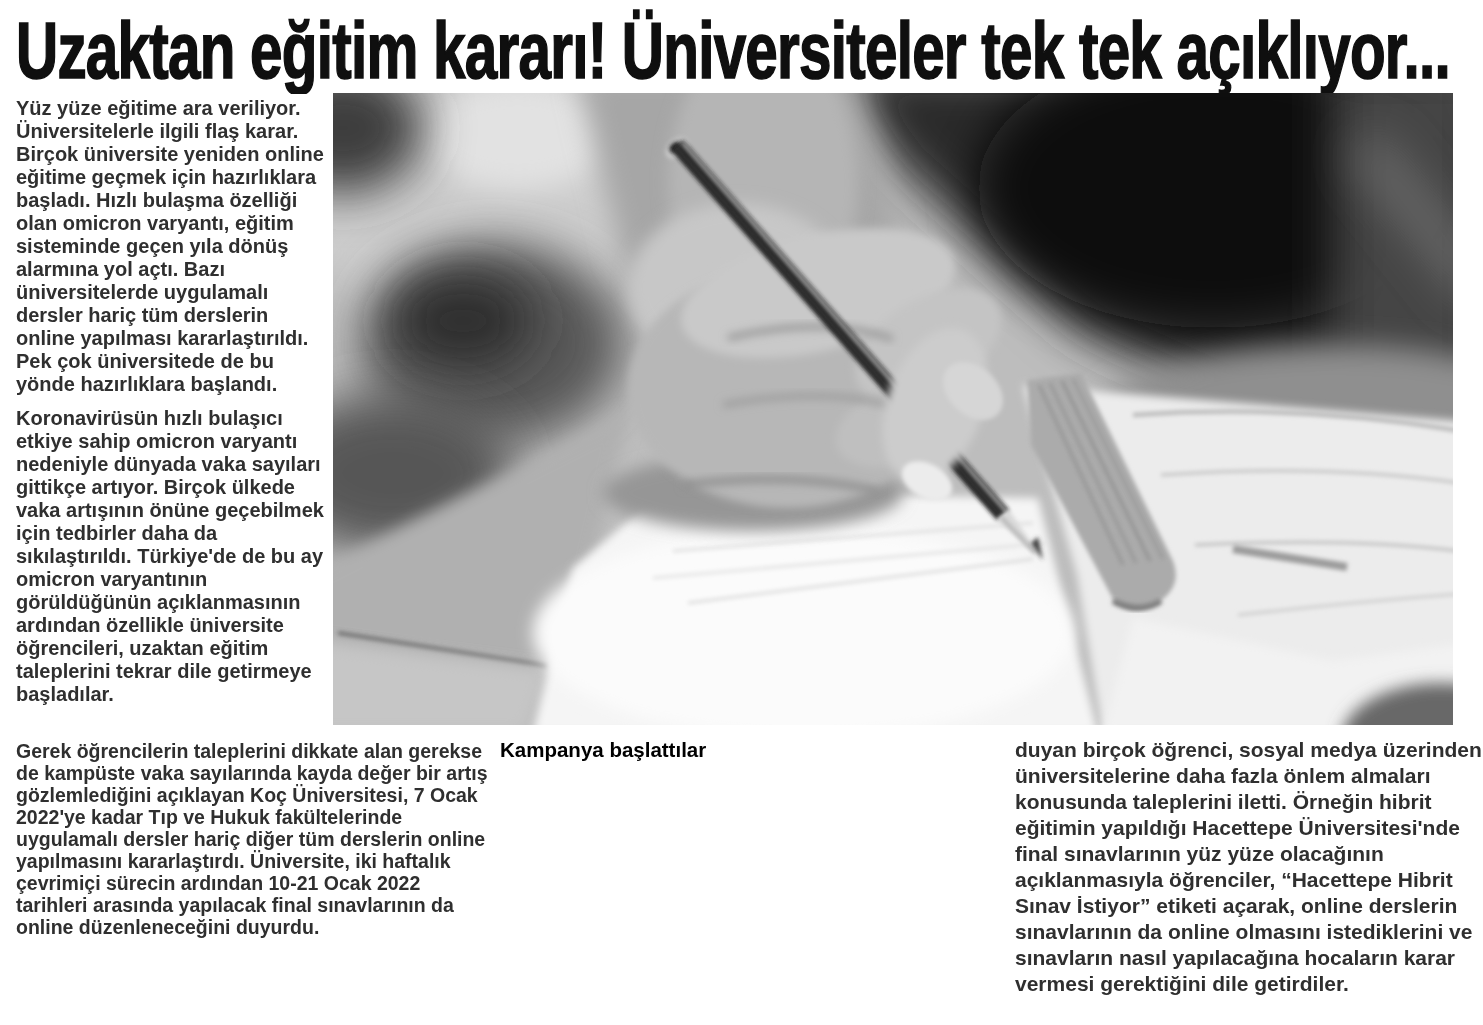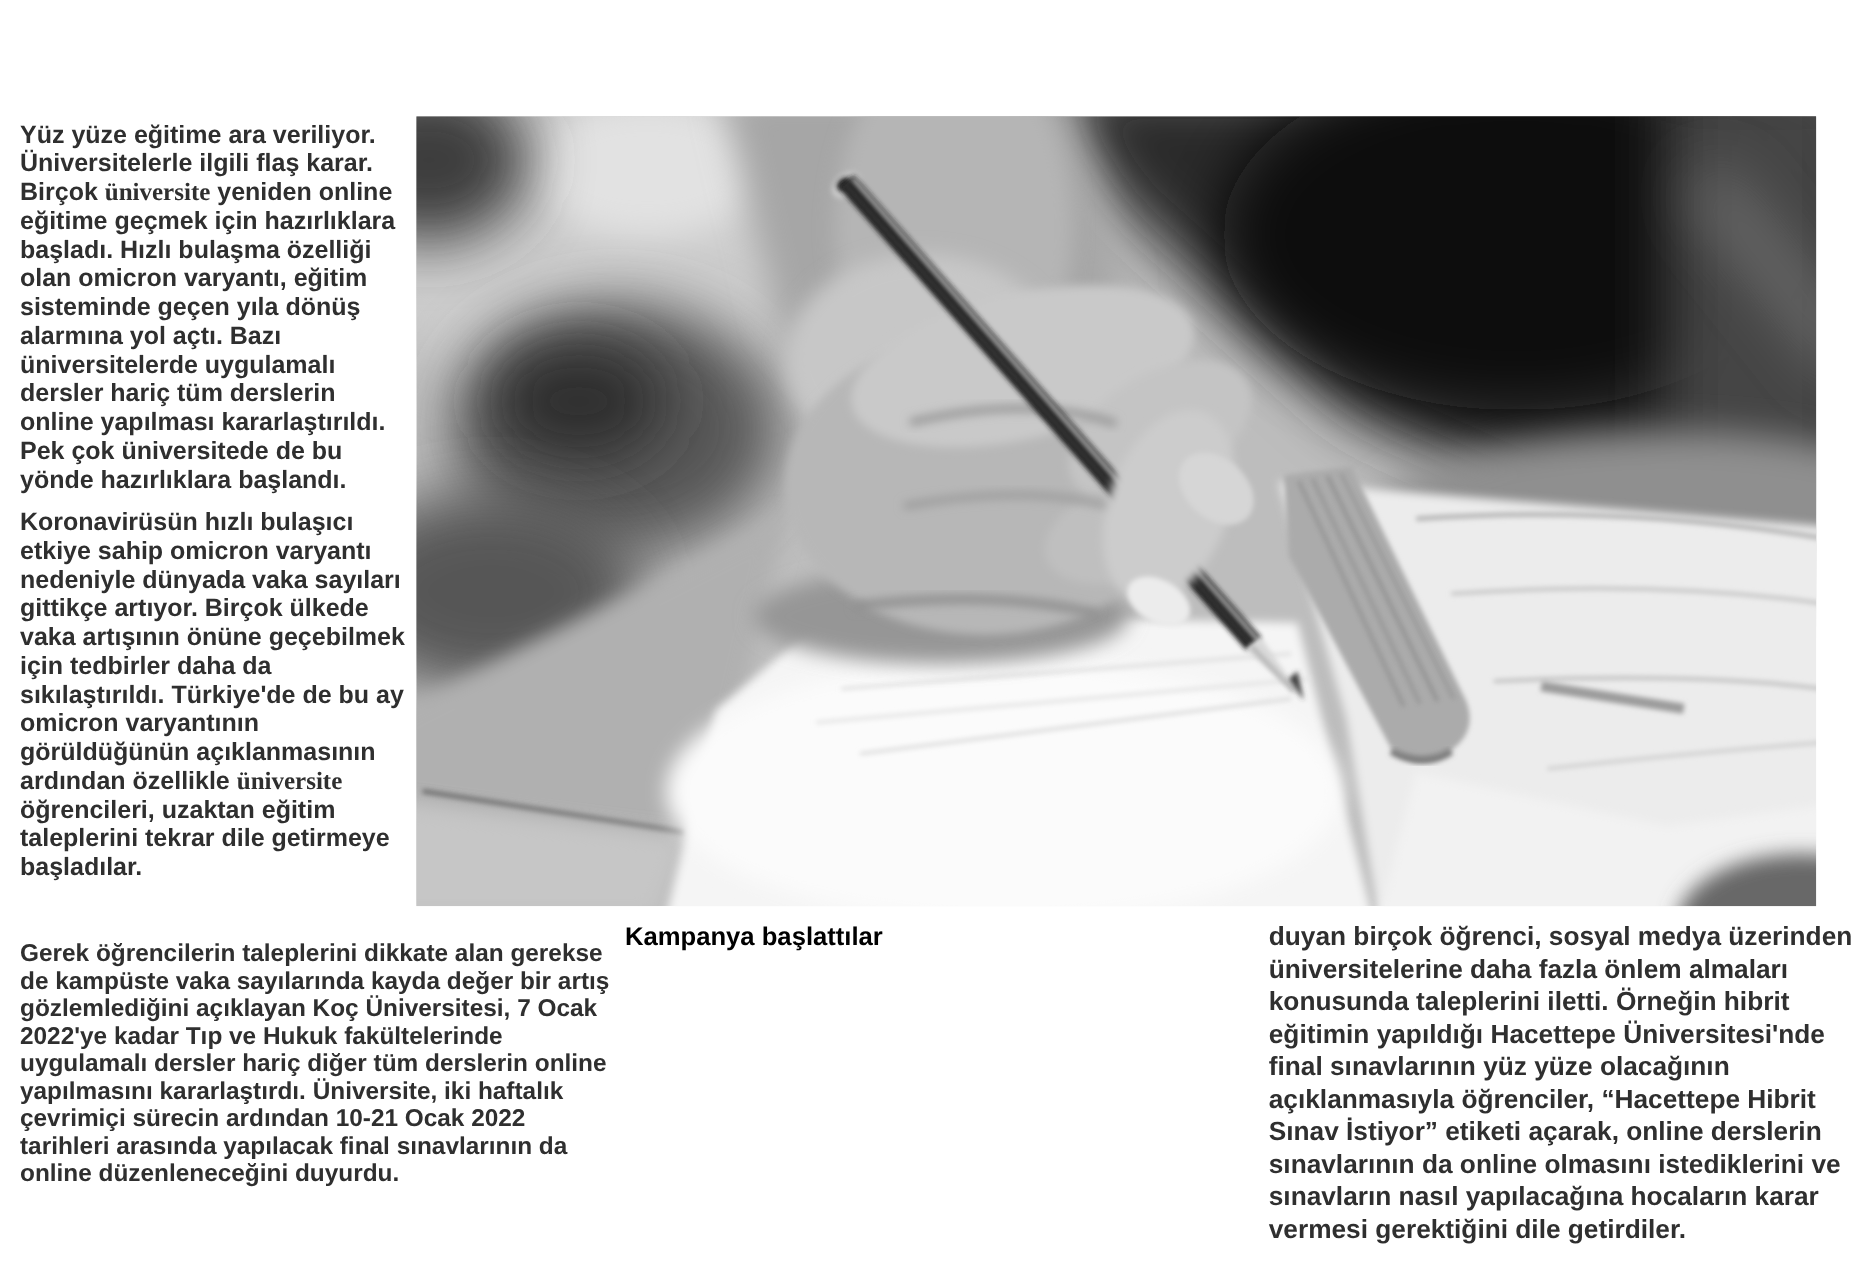--- a/index.html
+++ b/index.html
@@ -35,54 +35,59 @@
     position: absolute;
     left: 16px;
     top: 97px;
     width: 313px;
     font-size: 20px;
     line-height: 23px;
     font-weight: bold;
     color: #2f2f2f;
   }
   .intro-col p { margin: 0 0 11px 0; }
-  .serif { font-family: Liberation Serif, serif; margin-top: 38px; }
+  .serif { font-family: Liberation Sans, sans-serif; margin-top: 38px; }
   .photo {
     position: absolute;
     left: 333px;
     top: 93px;
     width: 1120px;
     height: 632px;
     margin: 0;
     overflow: hidden;
   }
   .photo svg { display: block; }
   .bcol {
     position: absolute;
     top: 737px;
     font-weight: bold;
     color: #2f2f2f;
   }
   .bcol p { margin: 0 0 9px 0; }
-  .col1 { left: 16px;  width: 478px; top: 740px; font-size: 19.5px; line-height: 22px; margin-top: 12px; }
+  .col1 { left: 16px;  width: 478px; top: 740px; font-size: 19.5px; line-height: 22px; }
   .col2 { left: 500px; width: 468px; font-size: 20.5px; line-height: 26px; }
   .col3 { left: 1015px; width: 472px; font-size: 21px; line-height: 26px; }
   .subhead {
     font-size: 20.5px;
     line-height: 26px;
     font-weight: bold;
     margin: 0 0 9px 0;
     color: #000000;
   }
 </style>
 </head>
 <body>
 
 <div id="page">
 
+  <div class="headline">
+    <svg width="1455" height="92" viewBox="0 0 1455 92">
+      <text class="headline-text" x="2" y="76" textLength="1434" lengthAdjust="spacingAndGlyphs">Uzaktan eğitim kararı! Üniversiteler tek tek açıklıyor...</text>
+    </svg>
+  </div>
 
   <div class="intro-col">
     <p><span>Yüz yüze eğitime ara veriliyor. Üniversitelerle ilgili flaş karar. Birçok </span><span class="serif">üniversite</span><span> yeniden online eğitime geçmek için hazırlıklara başladı. Hızlı bulaşma özelliği olan omicron varyantı, eğitim sisteminde geçen yıla dönüş alarmına yol açtı. Bazı üniversitelerde uygulamalı dersler hariç tüm derslerin online yapılması kararlaştırıldı. Pek çok üniversitede de bu yönde hazırlıklara başlandı.</span></p>
     <p><span>Koronavirüsün hızlı bulaşıcı etkiye sahip omicron varyantı nedeniyle dünyada vaka sayıları gittikçe artıyor. Birçok ülkede vaka artışının önüne geçebilmek için tedbirler daha da sıkılaştırıldı. Türkiye'de de bu ay omicron varyantının görüldüğünün açıklanmasının ardından özellikle </span><span class="serif">üniversite</span><span> öğrencileri, uzaktan eğitim taleplerini tekrar dile getirmeye başladılar.</span></p>
   </div>
 
   <figure class="photo" role="img" aria-label="Black-and-white close-up photo of a hand writing with a pencil on white paper next to an open book">
     <svg width="1120" height="632" viewBox="0 0 1120 632">
       <defs>
         <filter id="b24" x="-60%" y="-60%" width="220%" height="220%">

